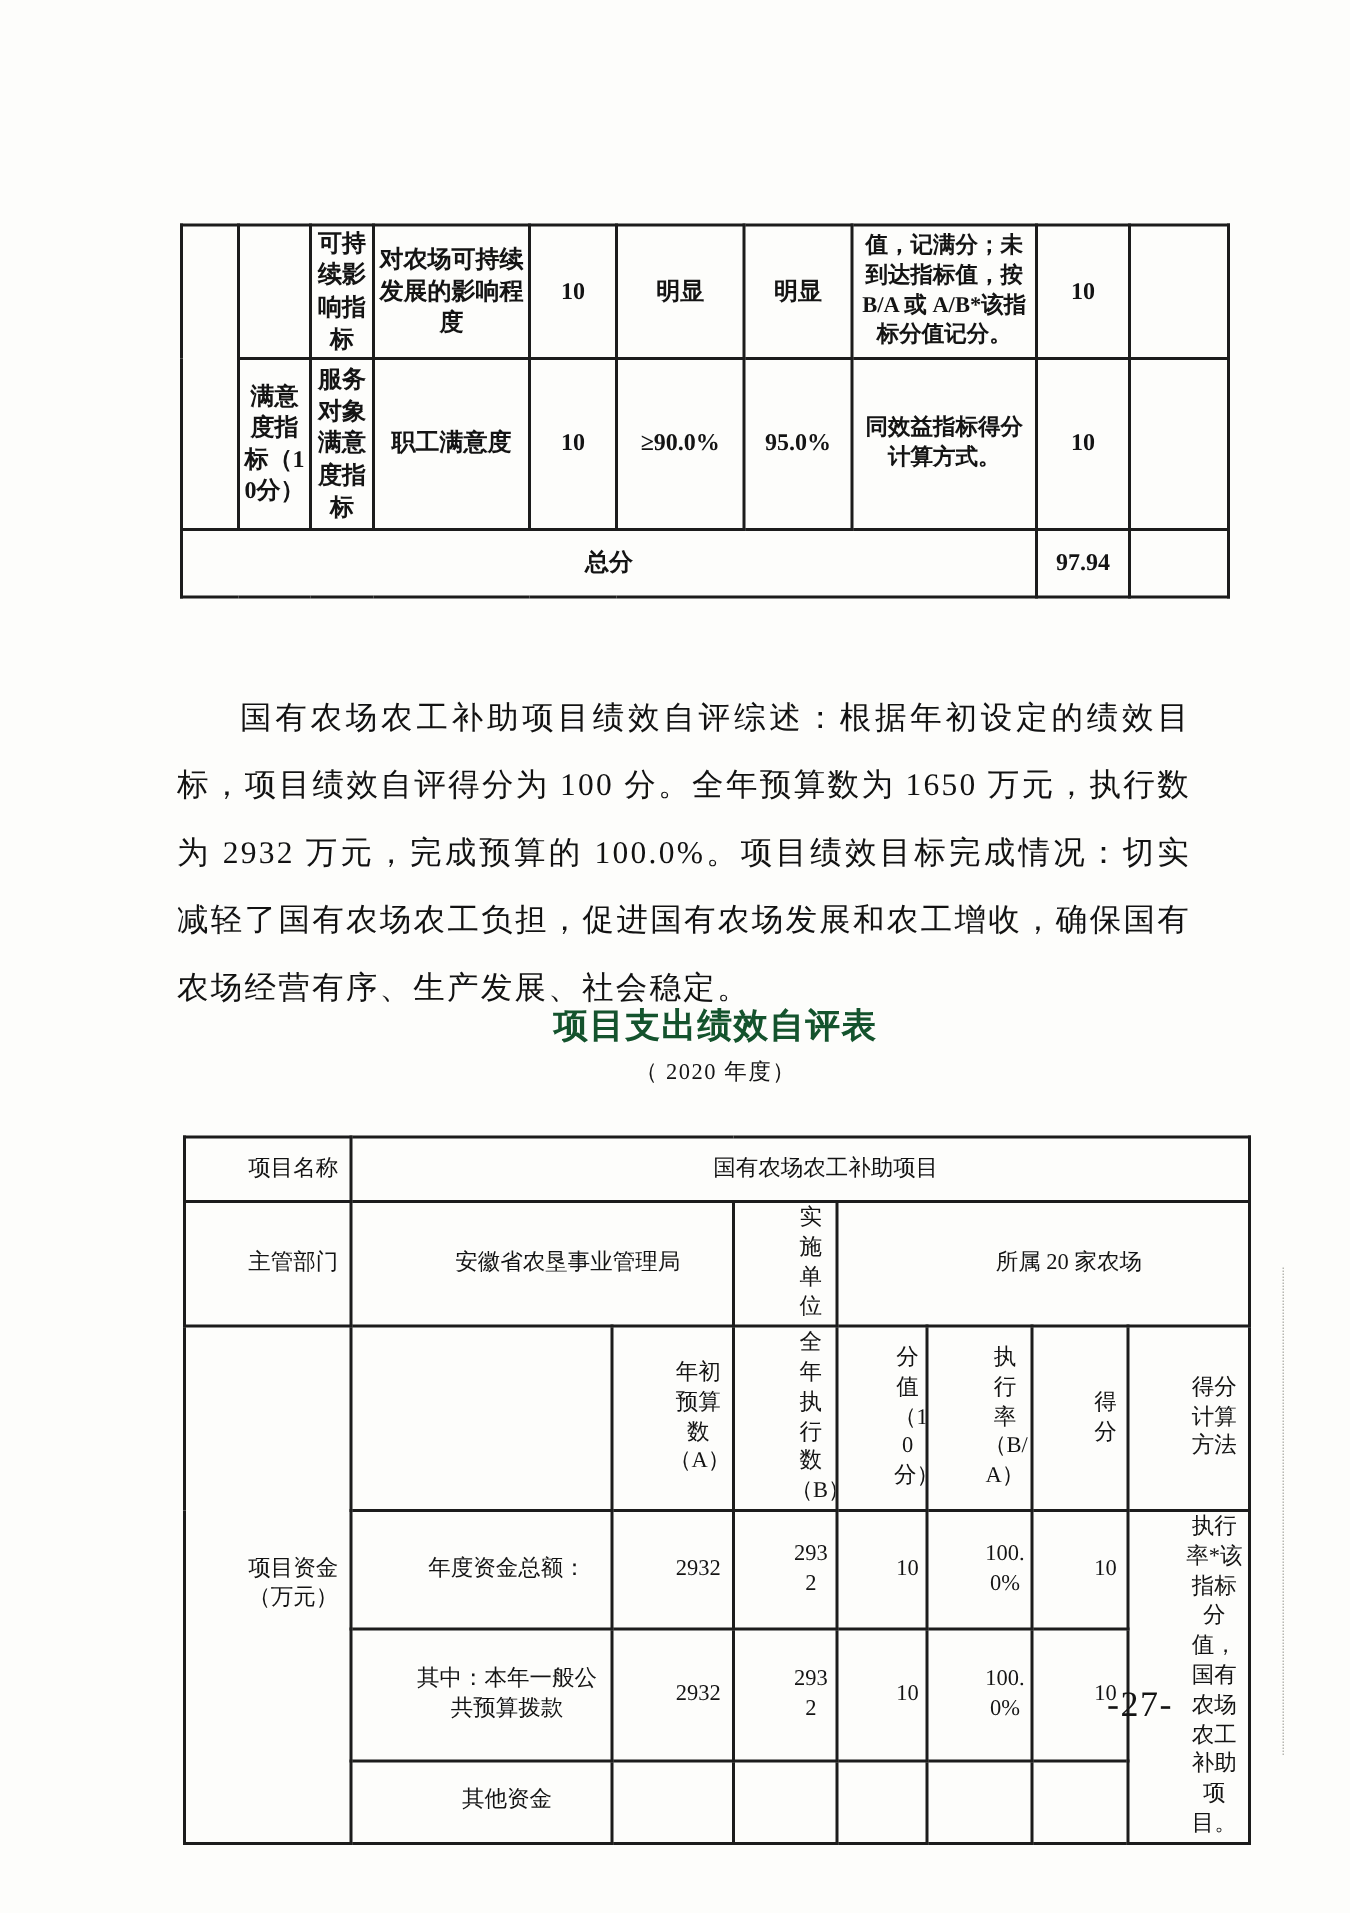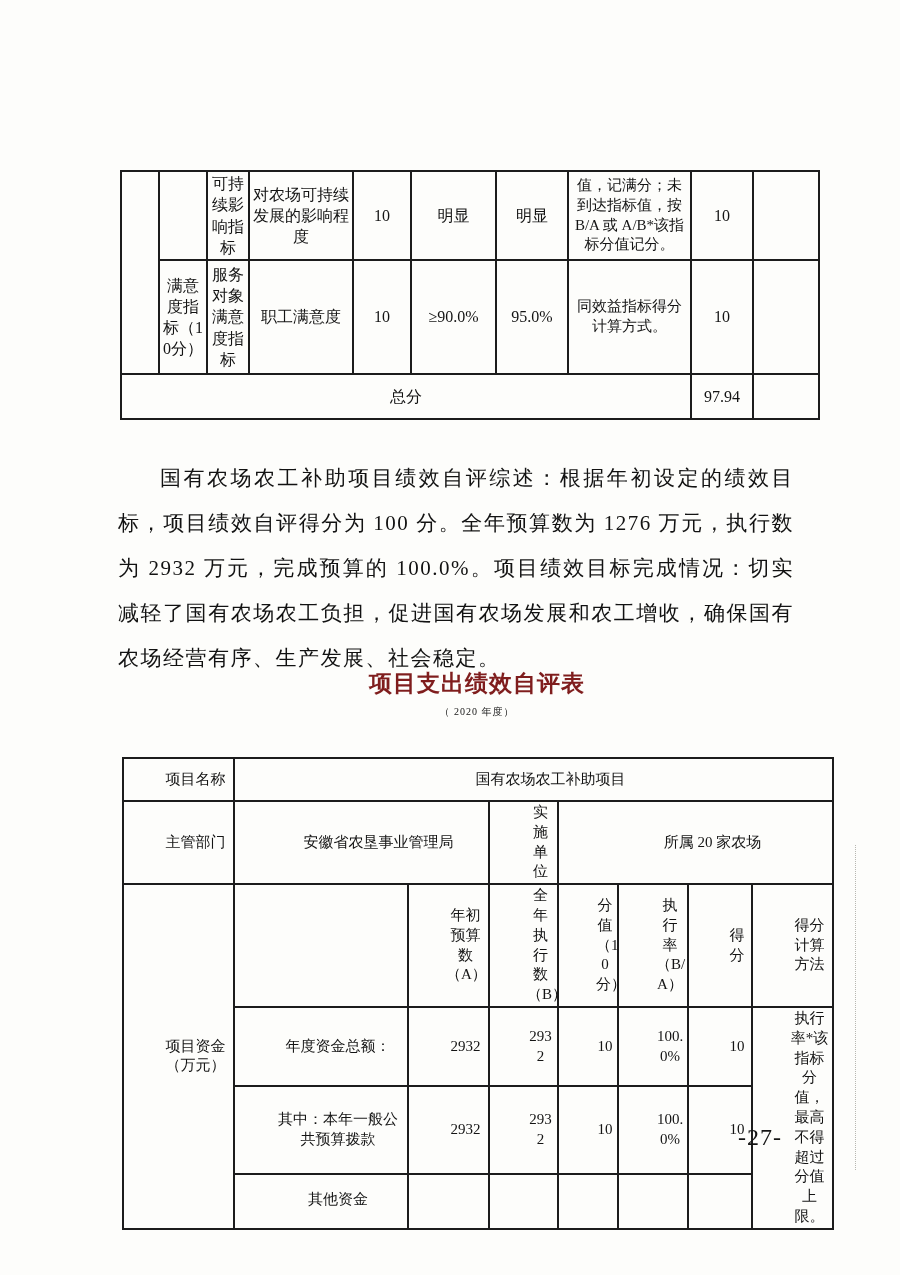--- a/index.html
+++ b/index.html
@@ -36,30 +36,30 @@
   .t3 tr { height: 82px; }
   
   .summary {
     left: 118px; top: 456px; width: 676px;
     font-size: 21px; line-height: 45px; letter-spacing: 1.5px;
     text-align: justify; text-indent: 2em; color: #121212;
   }
   .title-block { left: 122px; top: 668px; width: 710px; text-align: center; }
   .form-title {
     font-family: "Liberation Sans", "DejaVu Sans", sans-serif;
-    font-size: 23px; font-weight: bold; letter-spacing: 1px; color: #7f1d1d;
+    font-size: 23px; font-weight: bold; letter-spacing: 1px; color: #14532d;
   }
-  .form-subtitle { font-size: 10px; margin-top: 6px; letter-spacing: 1px; }
+  .form-subtitle { font-size: 15px; margin-top: 6px; letter-spacing: 1px; }
   .page-num { left: 700px; top: 1124px; width: 120px; text-align: center; font-size: 24px; letter-spacing: 1px; }
   .scan-line { left: 855px; top: 845px; height: 325px; width: 0; border-left: 1px dotted #9a9a93; opacity: 0.7; }
 </style>
 </head>
 <body>
 
-<table class="t1 abs" style="left:120px; top:170px;">
+<table class="t1 abs" style="left:120px; top:149px;font-weight:bold;">
   <colgroup>
     <col style="width:38px">
       <col style="width:48px">
       <col style="width:42px">
       <col style="width:104px">
     <col style="width:58px">
       <col style="width:85px">
       <col style="width:72px">
       <col style="width:123px">
     <col style="width:62px">
@@ -90,21 +90,21 @@
     <td></td>
   </tr>
   <tr class="r3">
     <td colspan="8">总分</td>
     <td>97.94</td>
     <td></td>
   </tr>
 </tbody>
   </table>
 
-<div class="summary abs">国有农场农工补助项目绩效自评综述：根据年初设定的绩效目标，项目绩效自评得分为 100 分。全年预算数为 1276 万元，执行数为 2932 万元，完成预算的 100.0%。项目绩效目标完成情况：切实减轻了国有农场农工负担，促进国有农场发展和农工增收，确保国有农场经营有序、生产发展、社会稳定。</div>
+<div class="summary abs">国有农场农工补助项目绩效自评综述：根据年初设定的绩效目标，项目绩效自评得分为 100 分。全年预算数为 1650 万元，执行数为 2932 万元，完成预算的 100.0%。项目绩效目标完成情况：切实减轻了国有农场农工负担，促进国有农场发展和农工增收，确保国有农场经营有序、生产发展、社会稳定。</div>
 
 <div class="title-block abs">
   <div class="form-title">项目支出绩效自评表</div>
   <div class="form-subtitle">（ 2020 年度）</div>
 </div>
 
 <div class="abs" style="left:122px; top:757px;">
   <table class="t2">
     <colgroup>
       <col style="width:111px">
@@ -137,21 +137,21 @@
       <td>得分</td>
       <td>得分计算方法</td>
     </tr>
     <tr class="fr4">
       <td>年度资金总额：</td>
       <td>2932</td>
       <td>2932</td>
       <td>10</td>
       <td>100.0%</td>
       <td>10</td>
-      <td rowspan="3">执行率*该指标分值，最高不得超过分值上限。</td>
+      <td rowspan="3">执行率*该指标分值，国有农场农工补助项目。</td>
     </tr>
     <tr class="fr5">
       <td>其中：本年一般公共预算拨款</td>
       <td>2932</td>
       <td>2932</td>
       <td>10</td>
       <td>100.0%</td>
       <td>10</td>
     </tr>
     <tr class="fr6">

